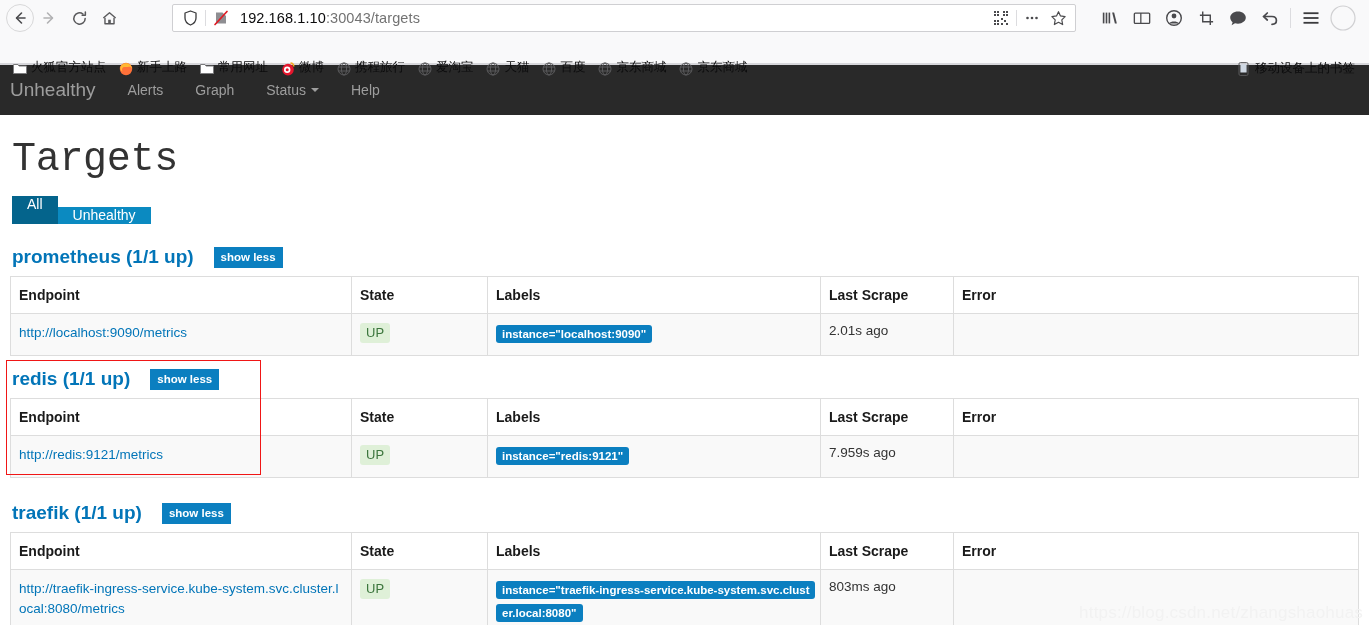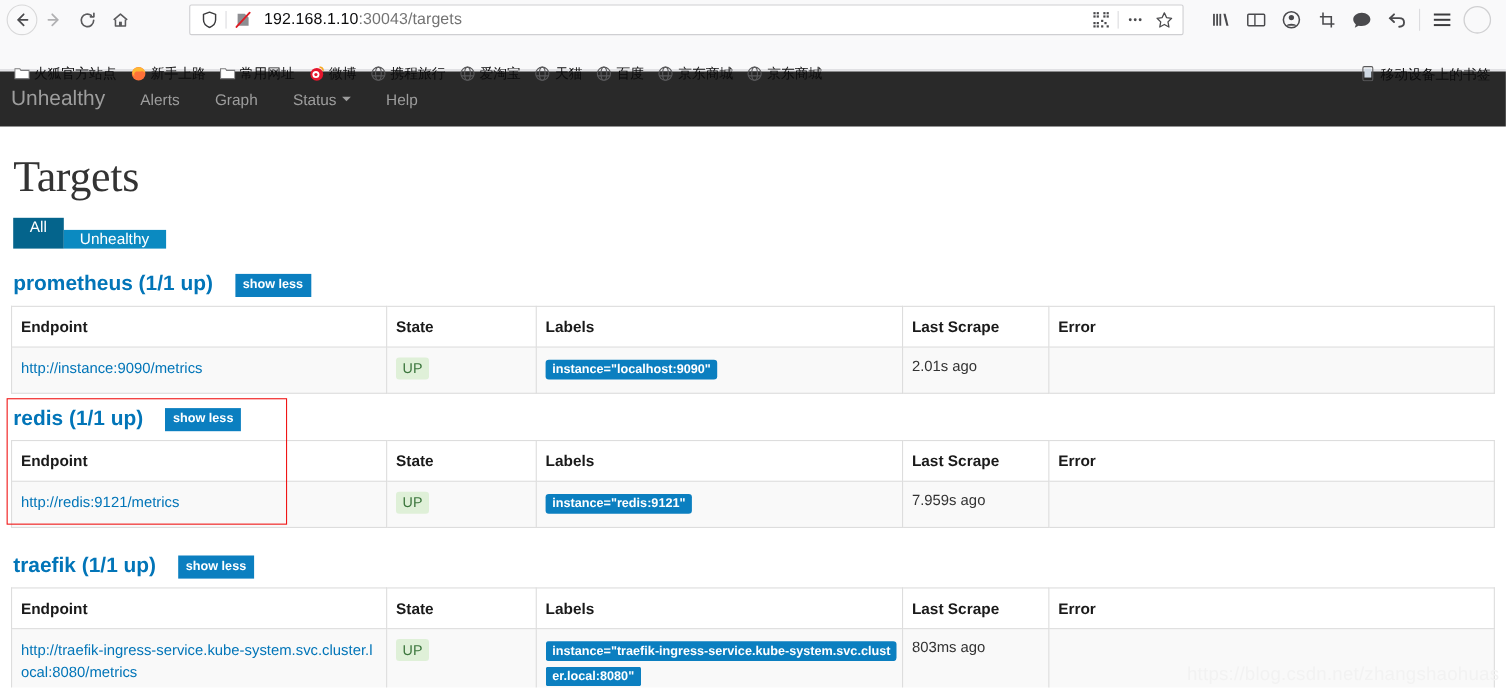--- a/index.html
+++ b/index.html
@@ -49,21 +49,21 @@
   .tb-divider { width:1px; height:20px; background:#dcdcdf; margin:0 4px; }
 
   
   #bookmarks-bar {
     height:28px; display:flex; align-items:center;
     padding:0 6px; background:#f9f9fa;
     border-bottom:1px solid #d7d7db;
     position:relative;
   }
   .bm {
-    display:flex; align-items:flex-start; gap:4px;
+    display:flex; align-items:flex-end; gap:4px;
     padding:2px 6px; font-size:12.5px; color:#0c0c0d; white-space:nowrap;
     font-family:"DejaVu Sans", sans-serif;
     margin-top:36px;
   }
   .bm .bm-ico { width:15px; height:15px; display:flex; align-items:center; justify-content:center; flex:none; }
   #bm-right { position:absolute; right:8px; top:0; height:28px; display:flex; align-items:center; }
 
   
   #promnav {
     height:50px; background:#292929; display:flex; align-items:center;
@@ -76,21 +76,21 @@
   .caret {
     display:inline-block; width:0; height:0;
     border-left:4px solid transparent; border-right:4px solid transparent;
     border-top:4px solid #9d9d9d;
   }
 
   
   #content { padding:0 10px; position:relative; }
   #page-title {
     font-size:40px; font-weight:400; color:#333; margin:22px 0 14px 2px;
-    font-family:Liberation Serif, serif; letter-spacing:-0.3px;
+    font-family:Liberation Mono, monospace; letter-spacing:-0.3px;
   }
 
   #filter-group { display:flex; margin:0 0 18px 2px; }
   .filter-btn {
     font-size:14px; color:#fff; padding:0 14px; line-height:1.1;
     border:1px solid transparent;
   }
   .filter-btn.active { background:#04648c; }
   .filter-btn.inactive { background:#0b8ac1;margin-top:11px; }
 
@@ -442,21 +442,21 @@
           <th>Endpoint</th>
           <th>State</th>
           <th>Labels</th>
           <th>Last Scrape</th>
           <th>Error</th>
         </tr>
       </thead>
       <tbody>
         <tr>
           <td>
-            <span class="endpoint-link">http://instance:9090/metrics</span>
+            <span class="endpoint-link">http://localhost:9090/metrics</span>
           </td>
           <td>
             <span class="state-badge">UP</span>
           </td>
           <td>
             <span class="label-badge">instance="localhost:9090"</span>
           </td>
           <td>
             <span class="scrape-text">2.01s ago</span>
           </td>

